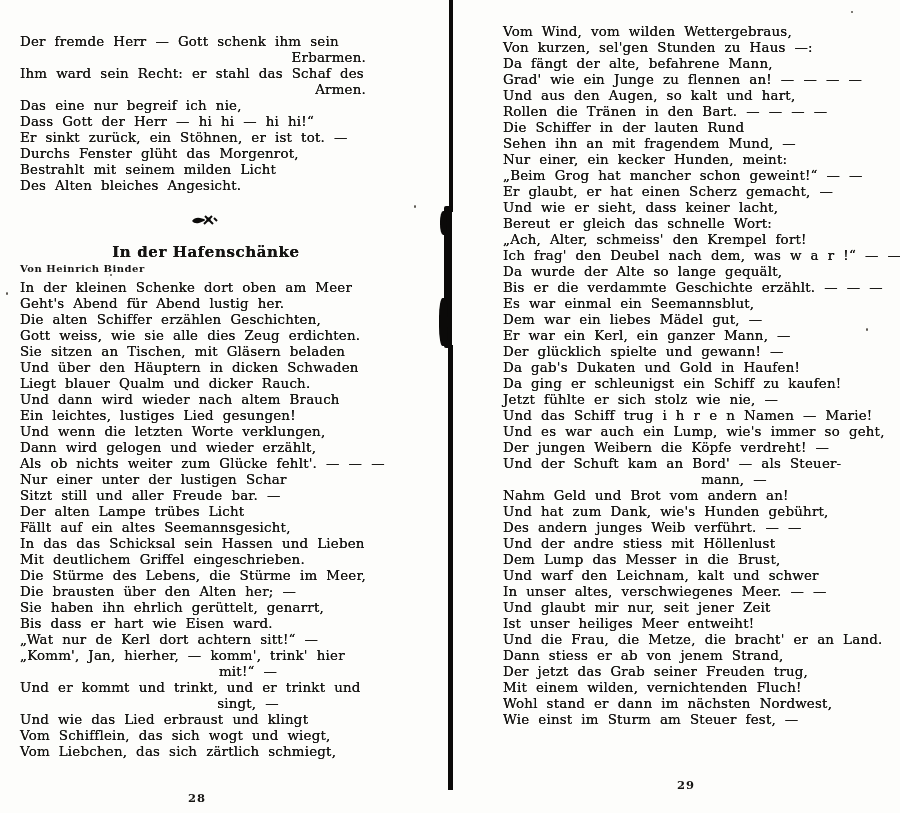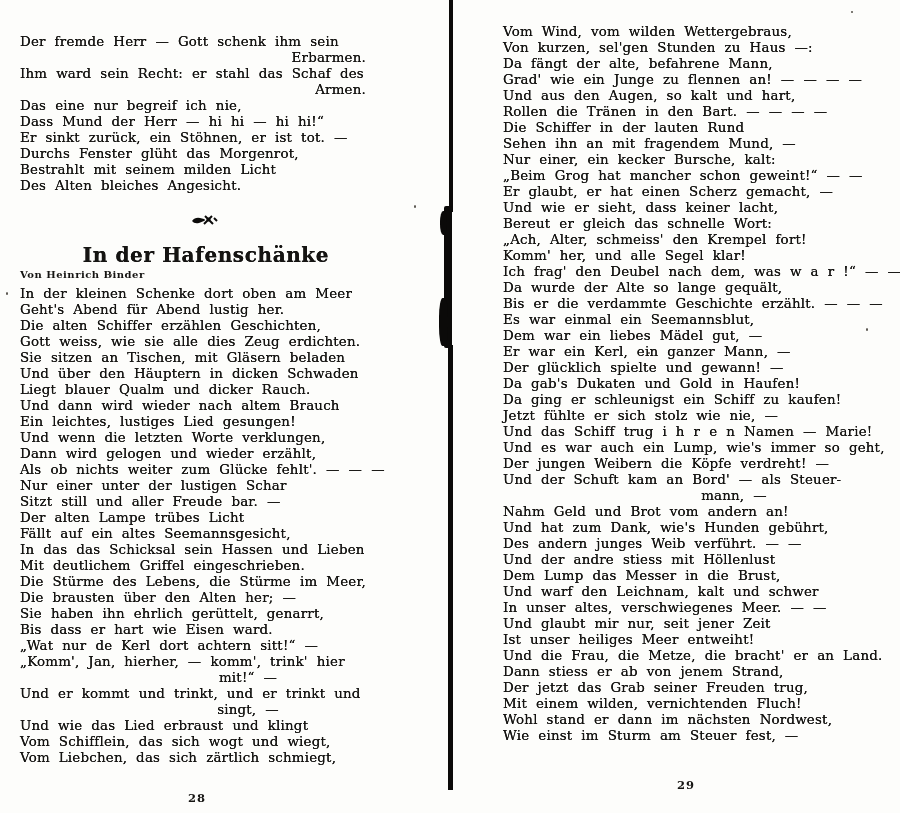--- a/index.html
+++ b/index.html
@@ -16,21 +16,21 @@
   .line {
     height:16px; line-height:16px; font-size:13.4px;
     white-space:nowrap; word-spacing:4.5px; letter-spacing:0.2px;
     text-shadow:0 0 0.4px #1a1917;
   }
   .a-right  { text-align:right;  padding-right:26px; white-space:normal; }
   .a-center { text-align:center; padding-left:84px; }
   .ornament { margin-top:17px; height:14px; text-align:center; }
   .title {
     margin:18px 0 0 0; text-align:center;
-    font-size:20px; font-weight:bold; letter-spacing:0.6px;
+    font-size:15px; font-weight:bold; letter-spacing:0.6px;
     text-shadow:0 0 0.5px #000;
   }
   .byline {
     margin-top:2px; text-align:left;
     font-size:10px; font-weight:bold; letter-spacing:0.5px;
   }
   .poem-block { margin-top:6px; }
   .stanza-gap { margin-top:0; }
   .page-num {
     position:absolute; width:28px; text-align:center;
@@ -51,21 +51,21 @@
 
 <div class="page">
 
   <div class="col col-left">
     <div>
         <div class="line">Der fremde Herr — Gott schenk ihm sein</div>
         <div class="line a-right">Erbarmen.</div>
         <div class="line">Ihm ward sein Recht: er stahl das Schaf des</div>
         <div class="line a-right">Armen.</div>
         <div class="line">Das eine nur begreif ich nie,</div>
-        <div class="line">Dass Mund der Herr — hi hi — hi hi!“</div>
+        <div class="line">Dass Gott der Herr — hi hi — hi hi!“</div>
         <div class="line">Er sinkt zurück, ein Stöhnen, er ist tot. —</div>
         <div class="line">Durchs Fenster glüht das Morgenrot,</div>
         <div class="line">Bestrahlt mit seinem milden Licht</div>
         <div class="line">Des Alten bleiches Angesicht.</div>
       </div>
 
     <div class="ornament">
       <svg width="30" height="12" viewBox="0 0 30 12" aria-hidden="true">
         <path d="M1 7 q3 -4 8 -3 l4 1 q2 1 0 2 l-5 2 q-5 1 -7 -2 z" fill="#0c0b0a"></path>
         <path d="M14 2 L22 10 M21 2 L13 10 M23 4 l3 3" stroke="#0c0b0a" stroke-width="2" fill="none"></path>
@@ -113,27 +113,26 @@
   <div class="col col-right">
     <div>
         <div class="line">Vom Wind, vom wilden Wettergebraus,</div>
         <div class="line">Von kurzen, sel'gen Stunden zu Haus —:</div>
         <div class="line">Da fängt der alte, befahrene Mann,</div>
         <div class="line">Grad' wie ein Junge zu flennen an! — — — —</div>
         <div class="line">Und aus den Augen, so kalt und hart,</div>
         <div class="line">Rollen die Tränen in den Bart. — — — —</div>
         <div class="line">Die Schiffer in der lauten Rund</div>
         <div class="line">Sehen ihn an mit fragendem Mund, —</div>
-        <div class="line">Nur einer, ein kecker Bursche, kalt:</div>
+        <div class="line">Nur einer, ein kecker Hunden, meint:</div>
         <div class="line">„Beim Grog hat mancher schon geweint!“ — —</div>
         <div class="line">Er glaubt, er hat einen Scherz gemacht, —</div>
         <div class="line">Und wie er sieht, dass keiner lacht,</div>
         <div class="line">Bereut er gleich das schnelle Wort:</div>
         <div class="line">„Ach, Alter, schmeiss' den Krempel fort!</div>
-        <div class="line">Komm' her, und alle Segel klar!</div>
         <div class="line">Ich frag' den Deubel nach dem, was w a r !“ — —</div>
         <div class="line">Da wurde der Alte so lange gequält,</div>
         <div class="line">Bis er die verdammte Geschichte erzählt. — — —</div>
       </div>
     <div class="stanza-gap">
         <div class="line">Es war einmal ein Seemannsblut,</div>
         <div class="line">Dem war ein liebes Mädel gut, —</div>
         <div class="line">Er war ein Kerl, ein ganzer Mann, —</div>
         <div class="line">Der glücklich spielte und gewann! —</div>
         <div class="line">Da gab's Dukaten und Gold in Haufen!</div>

